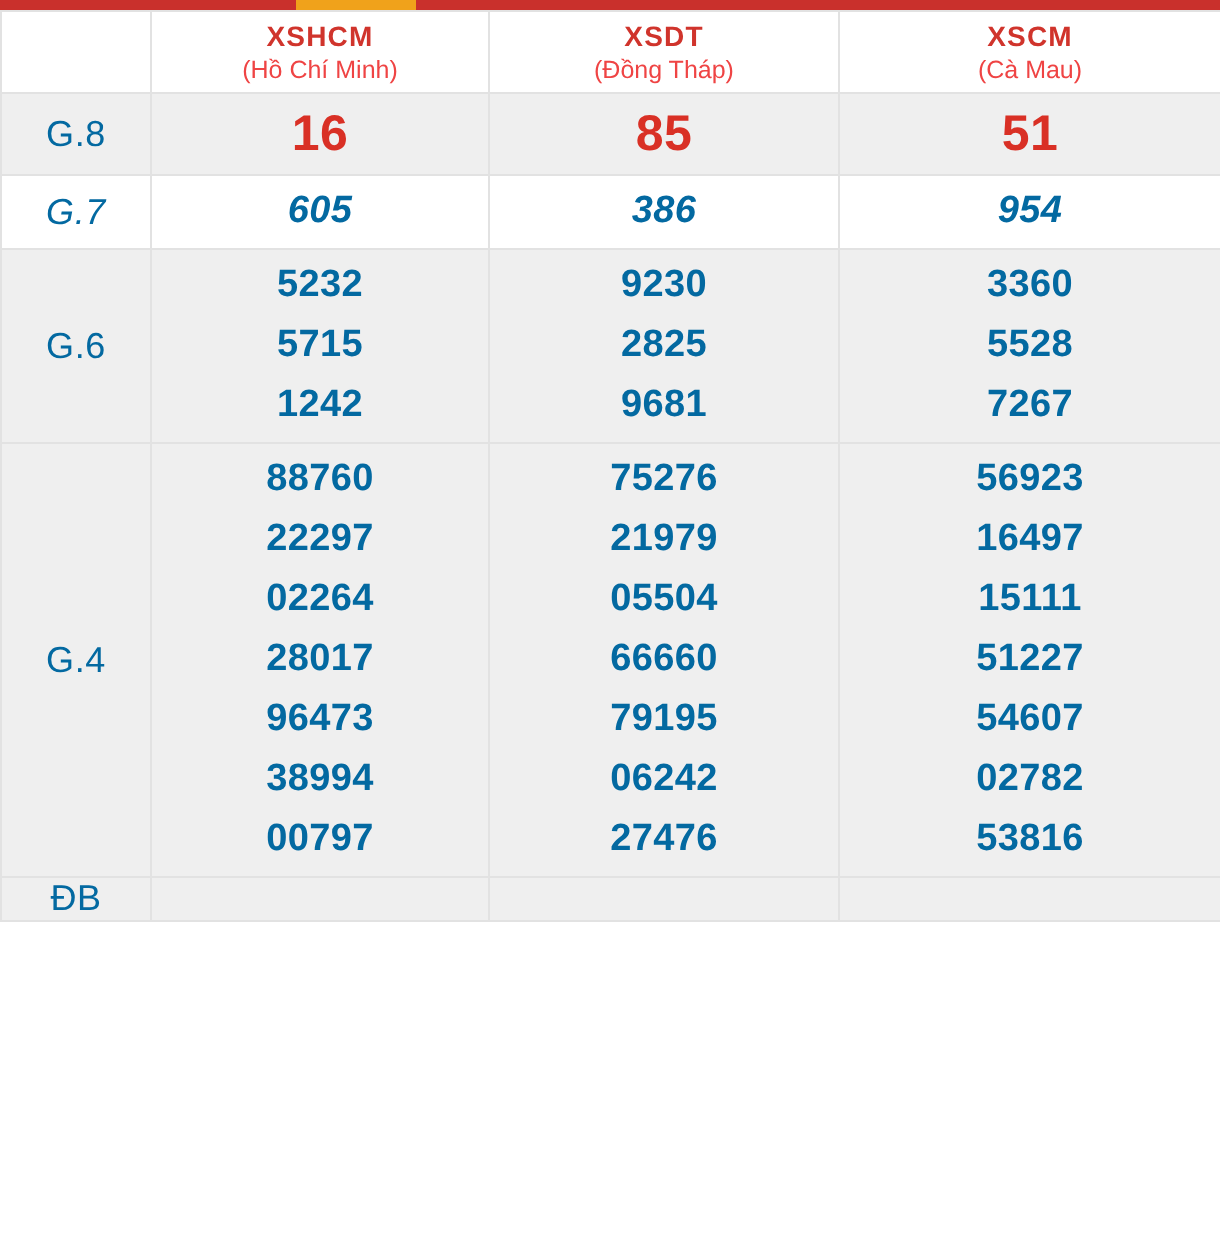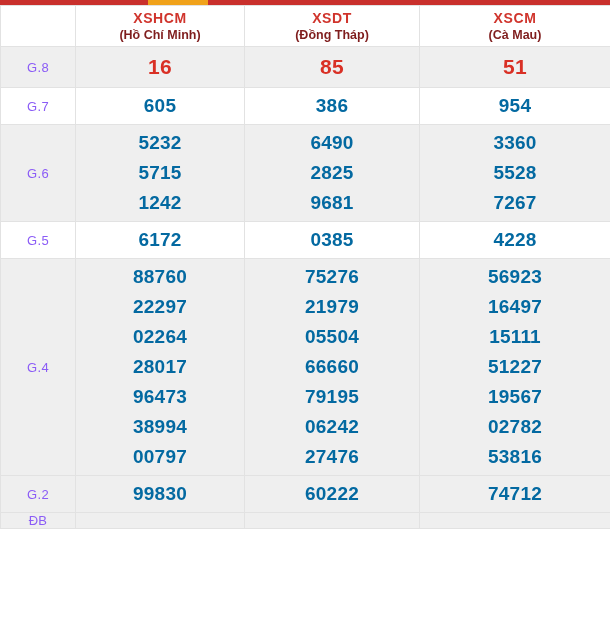--- a/index.html
+++ b/index.html
@@ -60,48 +60,48 @@
     padding: 3px 2px 5px 2px;
   }
   .prov-code {
     color: #d0342c;
     font-size: 14px;
     font-weight: bold;
     letter-spacing: 0.6px;
     line-height: 17px;
   }
   .prov-name {
-    color: #7f1d1d;
+    color: #ef4444;
     font-size: 12.5px;
-    font-weight: bold;
+    font-weight: normal;
     line-height: 16px;
   }
   th.corner-cell { background: #ffffff; }
 
   
   tbody td.prize-label {
-    color: #8b5cf6;
-    font-size: 13px;
+    color: #0369a1;
+    font-size: 18px;
     font-weight: normal;
     letter-spacing: 0.3px;
   }
   tbody td.nums {
     color: #0369a1;
     font-size: 19px;
     font-weight: bold;
     line-height: 30px;
     letter-spacing: 0.2px;
     padding: 3px 4px;
   }
   tbody tr.shade td { background: #efefef; }
-  tbody tr.plain td { background: #ffffff; }
+  tbody tr.plain td { background: #ffffff; font-style: italic; }
 
   
   tbody td.nums.accent { color: #d93025; }
-  tbody tr.row-g8 td.nums { font-size: 21px; line-height: 34px; }
+  tbody tr.row-g8 td.nums { font-size: 25px; line-height: 34px; }
 
   .num-line { display: block; }
 </style>
 </head>
 <body>
 
 <div id="page">
 
   <div class="topbar">
     <div class="topbar-seg-red-left"></div>
@@ -159,40 +159,28 @@
           </td>
         </tr>
         <tr class="shade row-g6">
           <td class="prize-label">G.6</td>
           <td class="nums">
             <span class="num-line">5232</span>
             <span class="num-line">5715</span>
             <span class="num-line">1242</span>
           </td>
           <td class="nums">
-            <span class="num-line">6490</span>
+            <span class="num-line">9230</span>
             <span class="num-line">2825</span>
             <span class="num-line">9681</span>
           </td>
           <td class="nums">
             <span class="num-line">3360</span>
             <span class="num-line">5528</span>
             <span class="num-line">7267</span>
-          </td>
-        </tr>
-        <tr class="plain row-g5">
-          <td class="prize-label">G.5</td>
-          <td class="nums">
-            <span class="num-line">6172</span>
-          </td>
-          <td class="nums">
-            <span class="num-line">0385</span>
-          </td>
-          <td class="nums">
-            <span class="num-line">4228</span>
           </td>
         </tr>
         <tr class="shade row-g4">
           <td class="prize-label">G.4</td>
           <td class="nums">
             <span class="num-line">88760</span>
             <span class="num-line">22297</span>
             <span class="num-line">02264</span>
             <span class="num-line">28017</span>
             <span class="num-line">96473</span>
@@ -206,35 +194,23 @@
             <span class="num-line">66660</span>
             <span class="num-line">79195</span>
             <span class="num-line">06242</span>
             <span class="num-line">27476</span>
           </td>
           <td class="nums">
             <span class="num-line">56923</span>
             <span class="num-line">16497</span>
             <span class="num-line">15111</span>
             <span class="num-line">51227</span>
-            <span class="num-line">19567</span>
+            <span class="num-line">54607</span>
             <span class="num-line">02782</span>
             <span class="num-line">53816</span>
-          </td>
-        </tr>
-        <tr class="shade row-g2">
-          <td class="prize-label">G.2</td>
-          <td class="nums">
-            <span class="num-line">99830</span>
-          </td>
-          <td class="nums">
-            <span class="num-line">60222</span>
-          </td>
-          <td class="nums">
-            <span class="num-line">74712</span>
           </td>
         </tr>
         <tr class="shade row-b">
           <td class="prize-label">ĐB</td>
           <td class="nums accent"></td>
           <td class="nums accent"></td>
           <td class="nums accent"></td>
         </tr>
       </tbody>
   </table>

